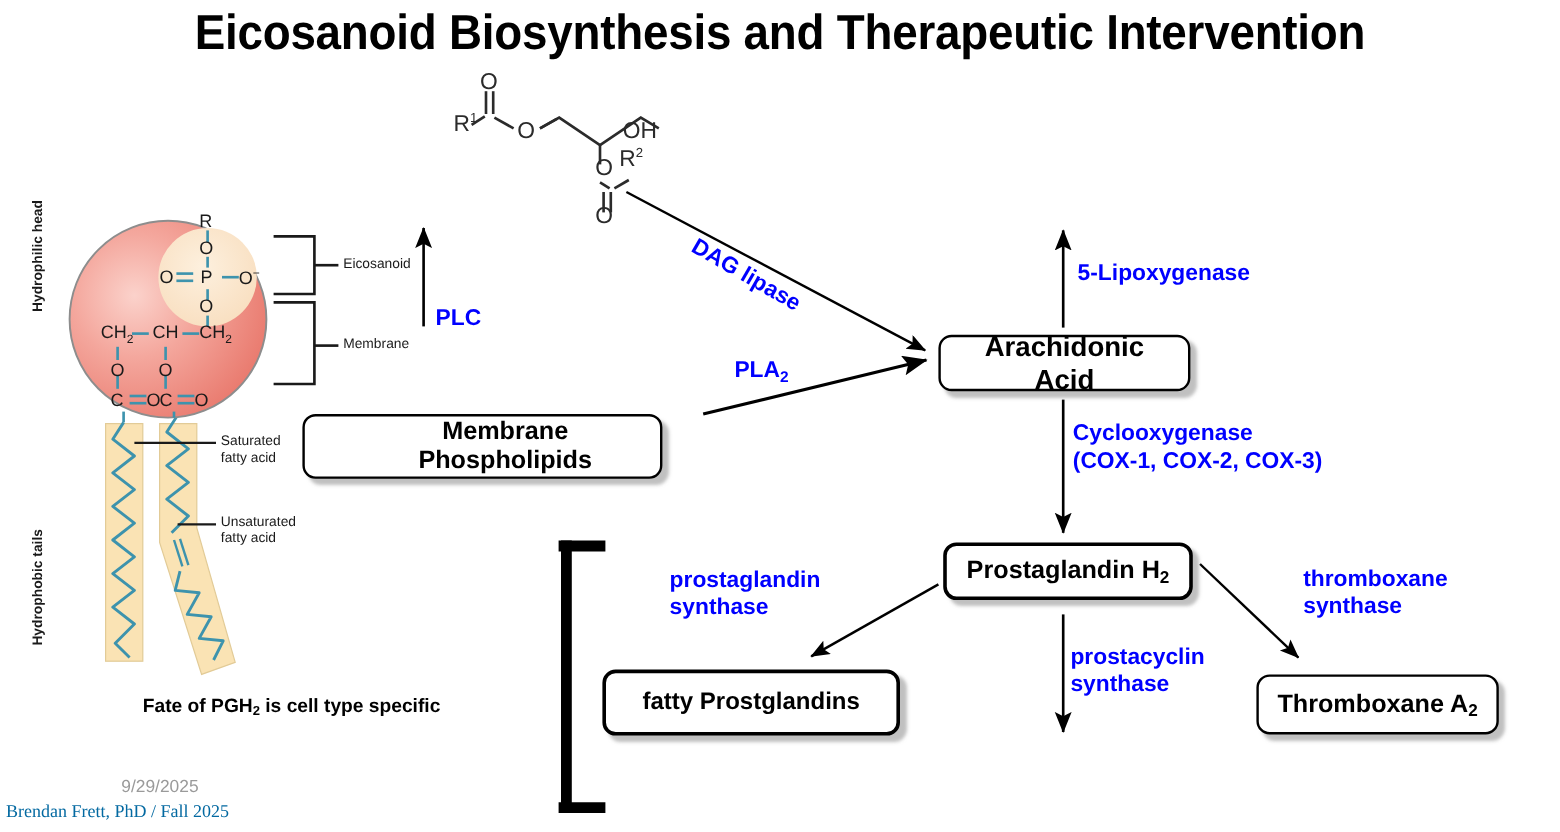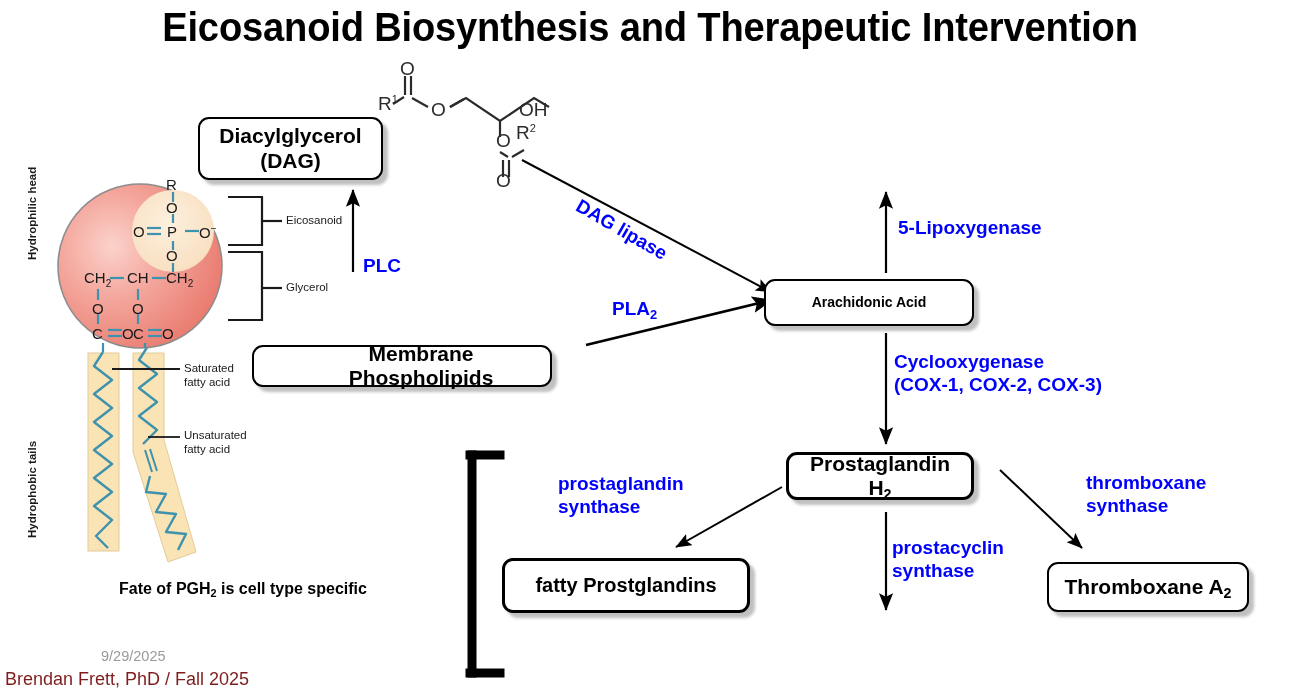--- a/index.html
+++ b/index.html
@@ -119,23 +119,24 @@
     bottom: -0.28em;
   }
   .footer-date {
     position: absolute;
     font-size: 14.5px;
     color: #9a9a9a;
     white-space: nowrap;
   }
   .footer-author {
     position: absolute;
-    font-size: 18px;
-    color: #7f1d1d;
-    white-space: nowrap;
+    font-size: 15px;
+    color: #0369a1;
+    white-space: nowrap;
+    font-family: Liberation Serif, serif;
   }
 
   
   .layer {
     position: absolute;
     left: 0;
     top: 0;
     width: 1300px;
     height: 693px;
     pointer-events: none;
@@ -308,37 +309,34 @@
     <div style="position:absolute;left:431px;top:99px;font-size:19px;color:#2b2b2b;">O</div>
     <div style="position:absolute;left:519px;top:99px;font-size:19px;color:#2b2b2b;">OH</div>
     <div style="position:absolute;left:496px;top:130px;font-size:19px;color:#2b2b2b;">O</div>
     <div style="position:absolute;left:496px;top:170px;font-size:19px;color:#2b2b2b;">O</div>
     <div style="position:absolute;left:516px;top:122px;font-size:19px;color:#2b2b2b;"><span>R</span><sup style="font-size:11px;">2</sup></div>
 
     <div class="vlabel" style="left:26px;top:260px;">Hydrophilic head</div>
     <div class="vlabel" style="left:26px;top:538px;">Hydrophobic tails</div>
 
     <div class="anno" style="left:286px;top:214px;">Eicosanoid</div>
-    <div class="anno" style="left:286px;top:281px;">Glycerol</div>
+    <div class="anno" style="left:286px;top:281px;">Membrane</div>
 
     <div class="anno" style="left:184px;top:362px;">Saturated<br>fatty acid</div>
     <div class="anno" style="left:184px;top:429px;">Unsaturated<br>fatty acid</div>
   </div>
 
   <div class="nodes-layer" id="nodes-layer">
-      <div class="node" style="left: 198px; top: 117px; width: 185px; height: 63px; font-size: 21px;">
-        <span>Diacylglycerol<br>(DAG)</span>
-      </div>
-      <div class="node" style="left: 252px; top: 345px; width: 300px; height: 42px; font-size: 21px; padding-left: 48px;">
+      <div class="node" style="left: 252px; top: 345px; width: 300px; height: 54px; font-size: 21px; padding-left: 48px;">
         <span>Membrane Phospholipids</span>
       </div>
-      <div class="node" style="left: 764px; top: 279px; width: 210px; height: 47px; font-size: 14px;">
+      <div class="node" style="left: 782px; top: 279px; width: 210px; height: 47px; font-size: 23px;">
         <span>Arachidonic Acid</span>
       </div>
-      <div class="node thick" style="left: 786px; top: 452px; width: 188px; height: 48px; font-size: 21px;">
+      <div class="node thick" style="left: 786px; top: 452px; width: 208px; height: 48px; font-size: 21px;">
         <span>Prostaglandin H<sub>2</sub></span>
       </div>
       <div class="node thick" style="left: 502px; top: 558px; width: 248px; height: 55px; font-size: 20px;">
         <span>fatty Prostglandins</span>
       </div>
       <div class="node" style="left: 1047px; top: 562px; width: 202px; height: 50px; font-size: 21px;">
         <span>Thromboxane A<sub>2</sub></span>
       </div>
     </div>
   <div class="text-layer" id="enzymes-layer">

